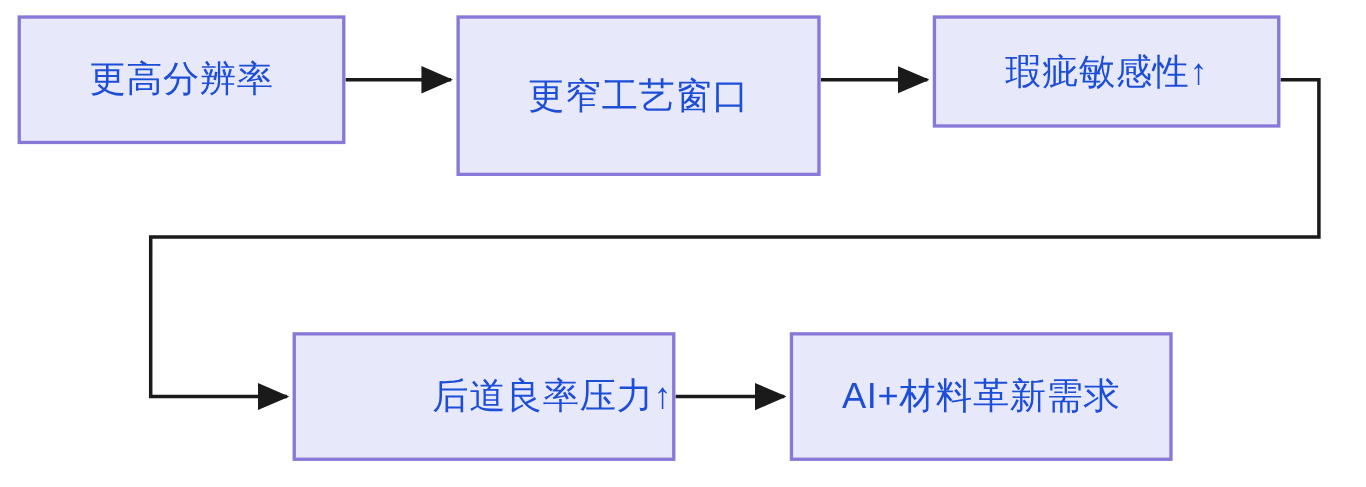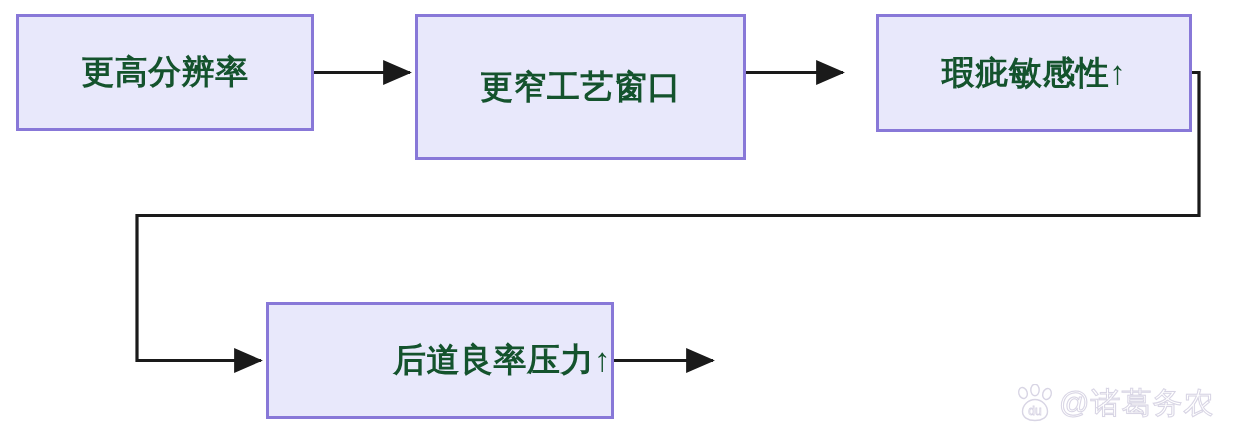--- a/index.html
+++ b/index.html
@@ -29,31 +29,31 @@
     position: absolute;
     box-sizing: border-box;
     background: #e8e8fb;
     border: 3px solid #8878d8;
     display: flex;
     align-items: center;
     justify-content: center;
     text-align: center;
   }
   .node-label {
-    color: #14532d;
+    color: #1d4ed8;
     font-size: 33px;
     line-height: 1.1;
     letter-spacing: 0.5px;
     white-space: nowrap;
-    font-weight: 700;
+    font-weight: 400;
   }
   
   #node-higher-resolution   { left: 16px;  top: 14px;  width: 298px; height: 117px; }
   #node-narrower-window     { left: 415px; top: 14px;  width: 331px; height: 146px; }
-  #node-defect-sensitivity  { left: 848px; top: 14px;  width: 316px; height: 118px; margin-left: 28px; }
+  #node-defect-sensitivity  { left: 848px; top: 14px;  width: 316px; height: 102px; }
   #node-yield-pressure      { left: 266px; top: 302px; width: 348px; height: 117px; justify-content: flex-end; }
   #node-ai-material-demand  { left: 718px; top: 302px; width: 348px; height: 117px; }
 
   
   .watermark {
     position: absolute;
     left: 1014px;
     top: 383px;
     display: flex;
     align-items: center;
@@ -100,27 +100,18 @@
   </div>
 
   <div class="node" id="node-defect-sensitivity">
     <span class="node-label">瑕疵敏感性↑</span>
   </div>
 
   <div class="node" id="node-yield-pressure">
     <span class="node-label">后道良率压力↑</span>
   </div>
 
+  <div class="node" id="node-ai-material-demand">
+    <span class="node-label">AI+材料革新需求</span>
+  </div>
 
-  <div class="watermark">
-    <svg width="42" height="40" viewBox="0 0 42 40" xmlns="http://www.w3.org/2000/svg">
-      <g fill="none" stroke="#b9b3cf" stroke-width="1.4">
-        <ellipse cx="9" cy="9" rx="4.2" ry="5.6" transform="rotate(-18 9 9)"></ellipse>
-        <ellipse cx="21" cy="6" rx="4.2" ry="5.8"></ellipse>
-        <ellipse cx="33" cy="10" rx="4.2" ry="5.6" transform="rotate(18 33 10)"></ellipse>
-        <path d="M21,15.5 C14,15.5 8.5,21.5 8.5,27.5 C8.5,33 13.5,36.5 21,36.5 C28.5,36.5 33.5,33 33.5,27.5 C33.5,21.5 28,15.5 21,15.5 Z"></path>
-      </g>
-      <text x="21" y="31" text-anchor="middle" font-family="'Liberation Sans', sans-serif" font-size="12" fill="#ffffff" stroke="#b9b3cf" stroke-width="0.8">du</text>
-    </svg>
-    <span class="watermark-text">@诸葛务农</span>
-  </div>
 
 </div>
 
 </body></html>

